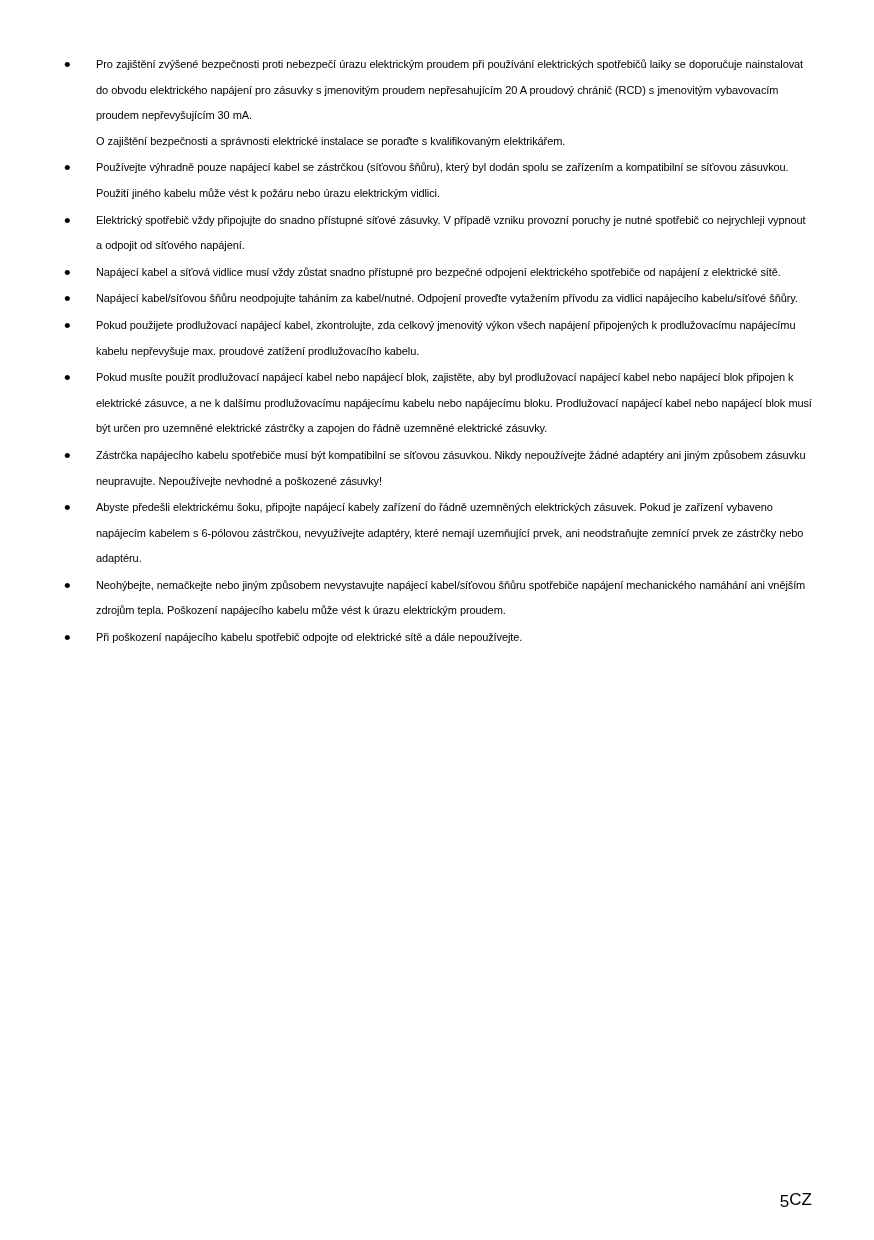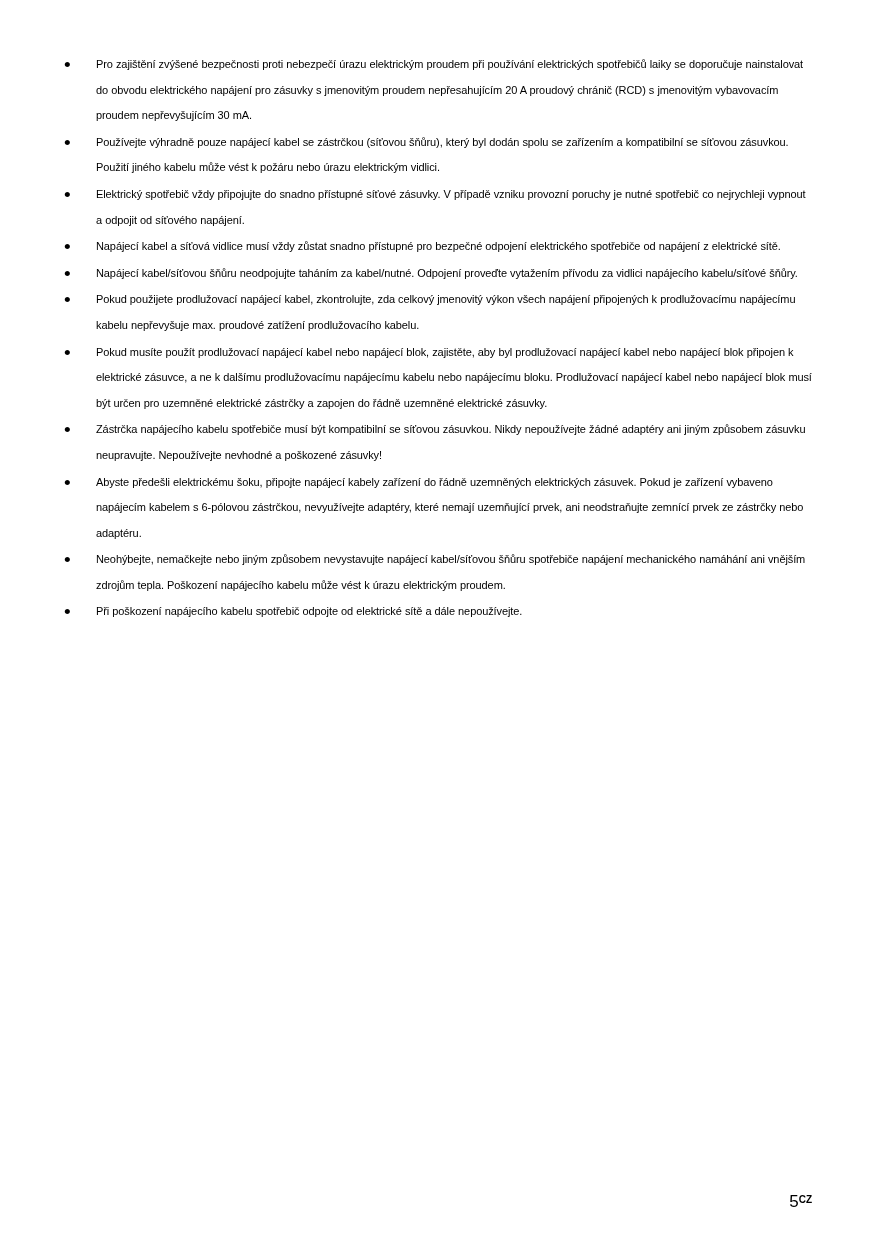--- a/index.html
+++ b/index.html
@@ -59,38 +59,39 @@
     display: flex;
     align-items: flex-end;
     justify-content: flex-end;
   }
   .page-number {
     font-size: 17px;
     line-height: 17px;
     font-weight: 400;
   }
   .lang-code {
-    font-size: 10px;
+    font-size: 17px;
     line-height: 11px;
-    font-weight: 700;
+    font-weight: 400;
     position: relative;
     top: -5px;
     letter-spacing: 0px;
   }
 </style>
 </head>
 <body>
 
 <div class="page">
 
   <ul class="bullet-list">
 
     <li class="bullet-item">
       <span class="bullet-marker">•</span>
       <div class="para">Pro zajištění zvýšené bezpečnosti proti nebezpečí úrazu elektrickým proudem při používání elektrických spotřebičů laiky se doporučuje nainstalovat do obvodu elektrického napájení pro zásuvky s jmenovitým proudem nepřesahujícím 20 A proudový chránič (RCD) s jmenovitým vybavovacím proudem nepřevyšujícím 30 mA.</div>
+      <div class="para">O zajištění bezpečnosti a správnosti elektrické instalace se poraďte s kvalifikovaným elektrikářem.</div>
     </li>
 
     <li class="bullet-item">
       <span class="bullet-marker">•</span>
       <div class="para">Používejte výhradně pouze napájecí kabel se zástrčkou (síťovou šňůru), který byl dodán spolu se zařízením a kompatibilní se síťovou zásuvkou. Použití jiného kabelu může vést k požáru nebo úrazu elektrickým vidlici.</div>
     </li>
 
     <li class="bullet-item">
       <span class="bullet-marker">•</span>
       <div class="para">Elektrický spotřebič vždy připojujte do snadno přístupné síťové zásuvky. V případě vzniku provozní poruchy je nutné spotřebič co nejrychleji vypnout a odpojit od síťového napájení.</div>

